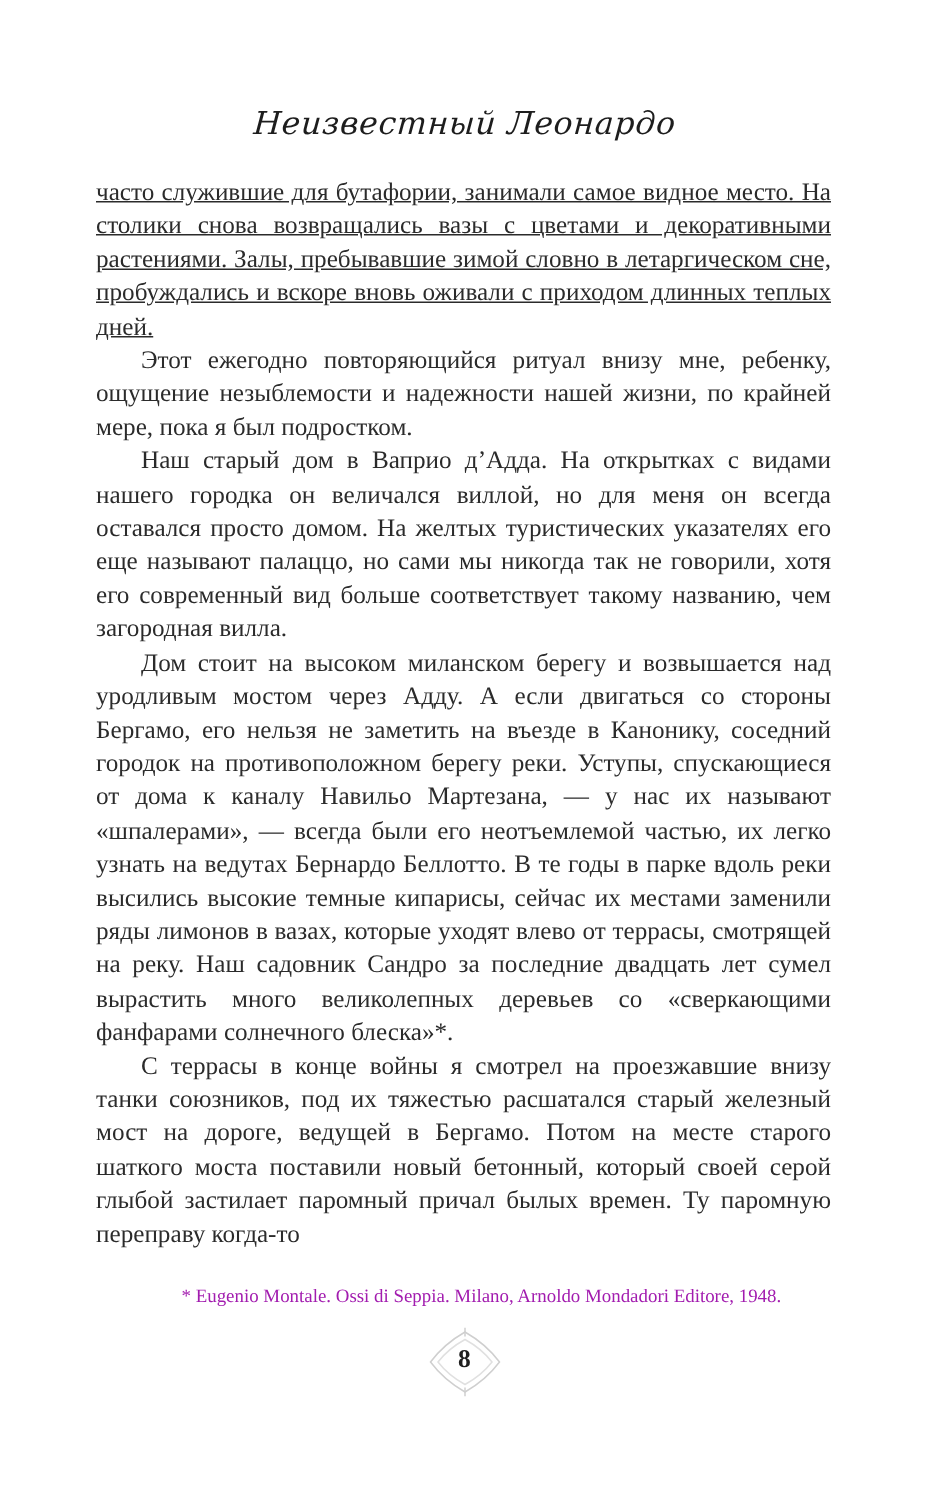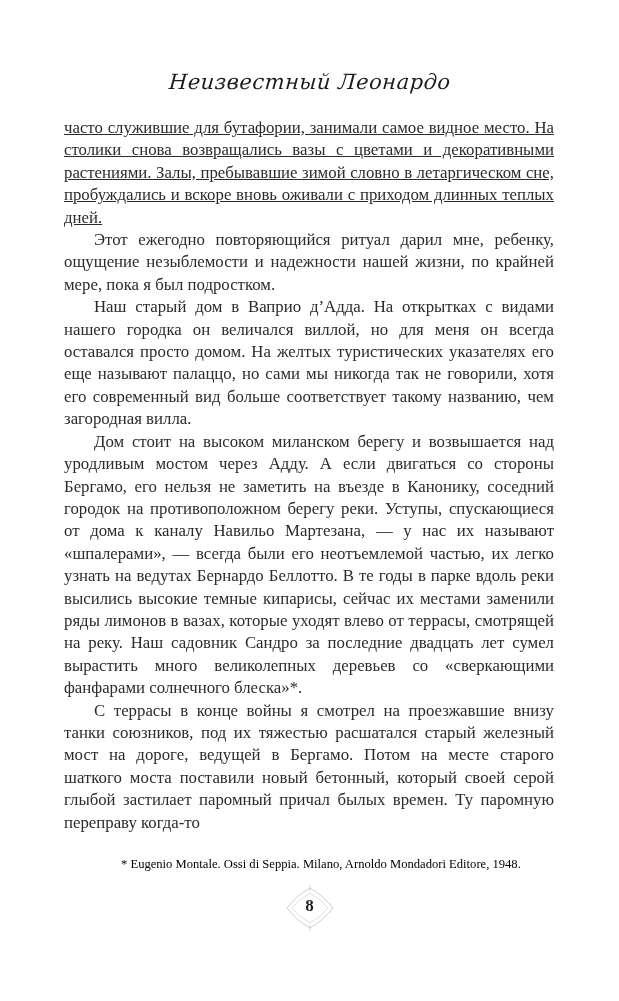--- a/index.html
+++ b/index.html
@@ -43,21 +43,21 @@
   }
   .body-text p.no-indent {
     text-indent: 0;
     text-decoration: underline;
   }
   .footnote {
     margin: 22px 65px 0 64px;
     padding-left: 57px;
     font-size: 12.6px;
     line-height: 16px;
-    color: #000000;
+    color: #a21caf;
     text-align: left;
   }
   .page-number-wrap {
     position: absolute;
     left: 0;
     right: 0;
     top: 882px;
     height: 52px;
     text-align: center;
   }
@@ -81,21 +81,21 @@
 </style>
 </head>
 <body>
 
 <div class="page">
 
   <div class="running-head">Неизвестный Леонардо</div>
 
   <div class="body-text">
     <p class="no-indent">часто служившие для бутафории, занимали самое видное место. На столики снова возвращались вазы с цветами и декоративными растениями. Залы, пребывавшие зимой словно в летаргическом сне, пробуждались и вскоре вновь оживали с приходом длинных теплых дней.</p>
-    <p>Этот ежегодно повторяющийся ритуал дарил мне, ребенку, ощущение незыблемости и надежности нашей жизни, по крайней мере, пока я был подростком.</p>
+    <p>Этот ежегодно повторяющийся ритуал внизу мне, ребенку, ощущение незыблемости и надежности нашей жизни, по крайней мере, пока я был подростком.</p>
     <p>Наш старый дом в Ваприо д’Адда. На открытках с видами нашего городка он величался виллой, но для меня он всегда оставался просто домом. На желтых туристических указателях его еще называют палаццо, но сами мы никогда так не говорили, хотя его современный вид больше соответствует такому названию, чем загородная вилла.</p>
     <p>Дом стоит на высоком миланском берегу и возвышается над уродливым мостом через Адду. А если двигаться со стороны Бергамо, его нельзя не заметить на въезде в Канонику, соседний городок на противоположном берегу реки. Уступы, спускающиеся от дома к каналу Навильо Мартезана, — у нас их называют «шпалерами», — всегда были его неотъемлемой частью, их легко узнать на ведутах Бернардо Беллотто. В те годы в парке вдоль реки высились высокие темные кипарисы, сейчас их местами заменили ряды лимонов в вазах, которые уходят влево от террасы, смотрящей на реку. Наш садовник Сандро за последние двадцать лет сумел вырастить много великолепных деревьев со «сверкающими фанфарами солнечного блеска»*.</p>
     <p>С террасы в конце войны я смотрел на проезжавшие внизу танки союзников, под их тяжестью расшатался старый железный мост на дороге, ведущей в Бергамо. Потом на месте старого шаткого моста поставили новый бетонный, который своей серой глыбой застилает паромный причал былых времен. Ту паромную переправу когда-то</p>
   </div>
 
   <div class="footnote">* Eugenio Montale. Ossi di Seppia. Milano, Arnoldo Mondadori Editore, 1948.</div>
 
   <div class="page-number-wrap">
     <svg class="page-ornament" viewBox="0 0 52 46" xmlns="http://www.w3.org/2000/svg">
       <path d="M26 3 Q40 11 49 23 Q40 35 26 43 Q12 35 3 23 Q12 11 26 3 Z" fill="none" stroke="#cfcfcf" stroke-width="1"></path>

